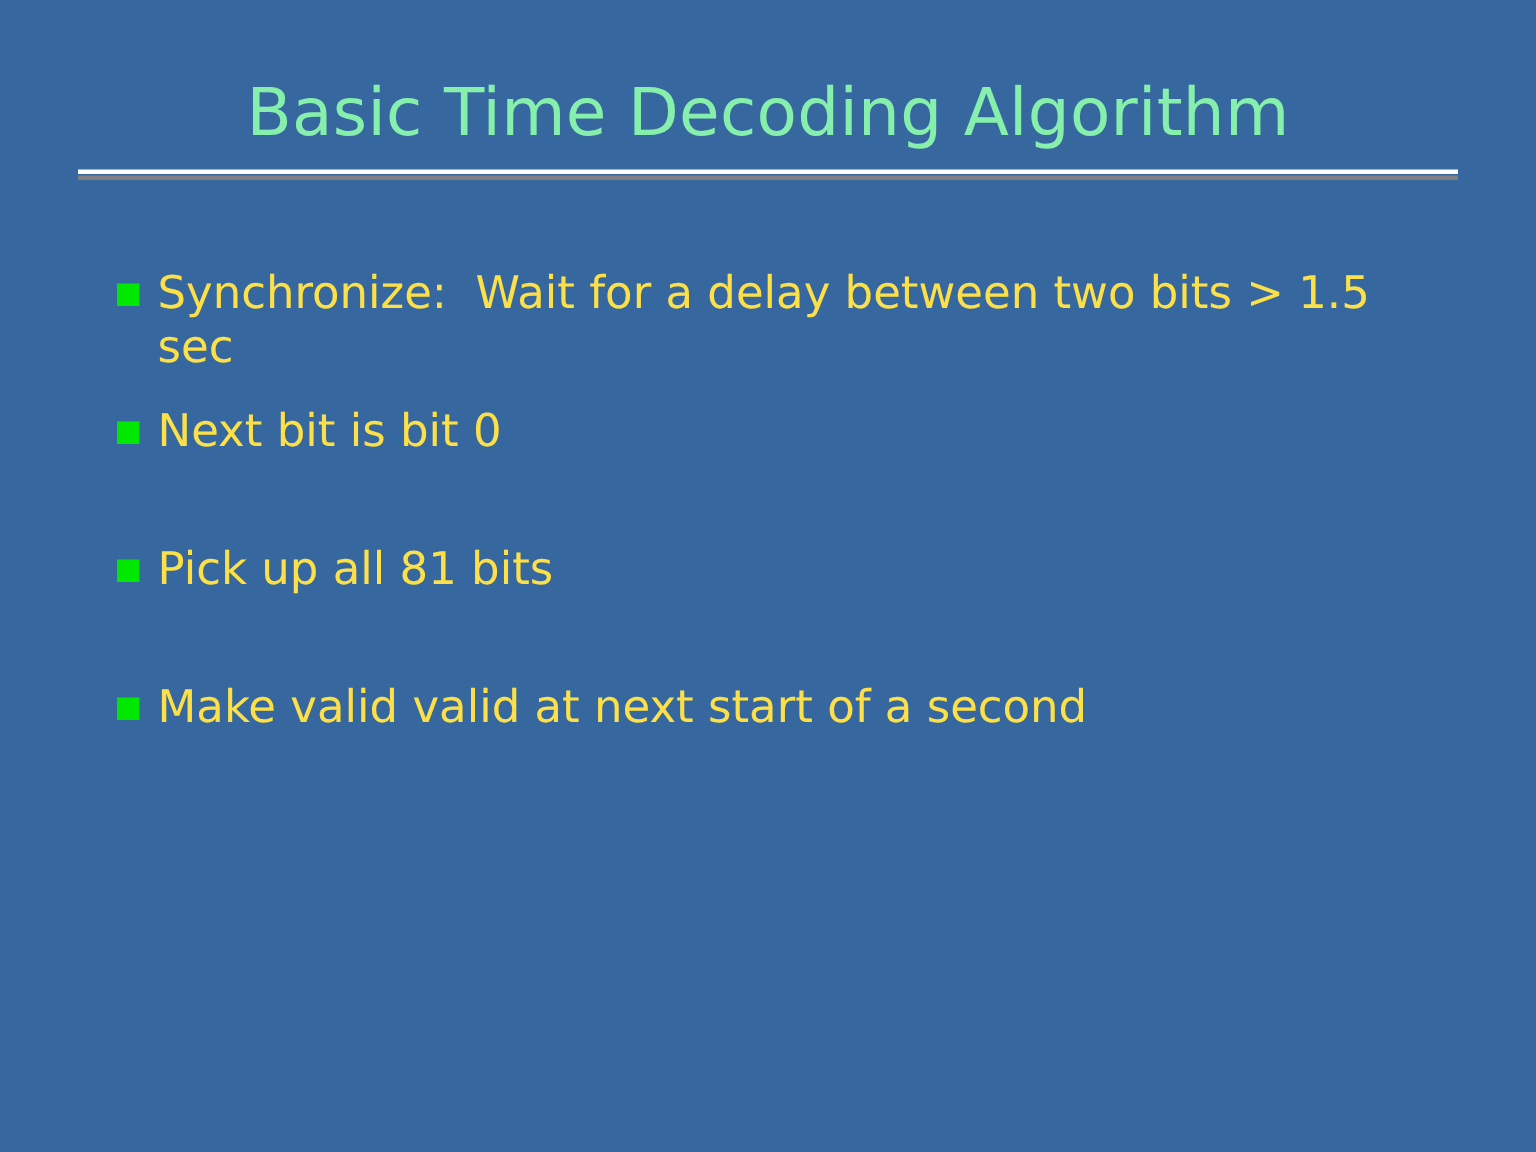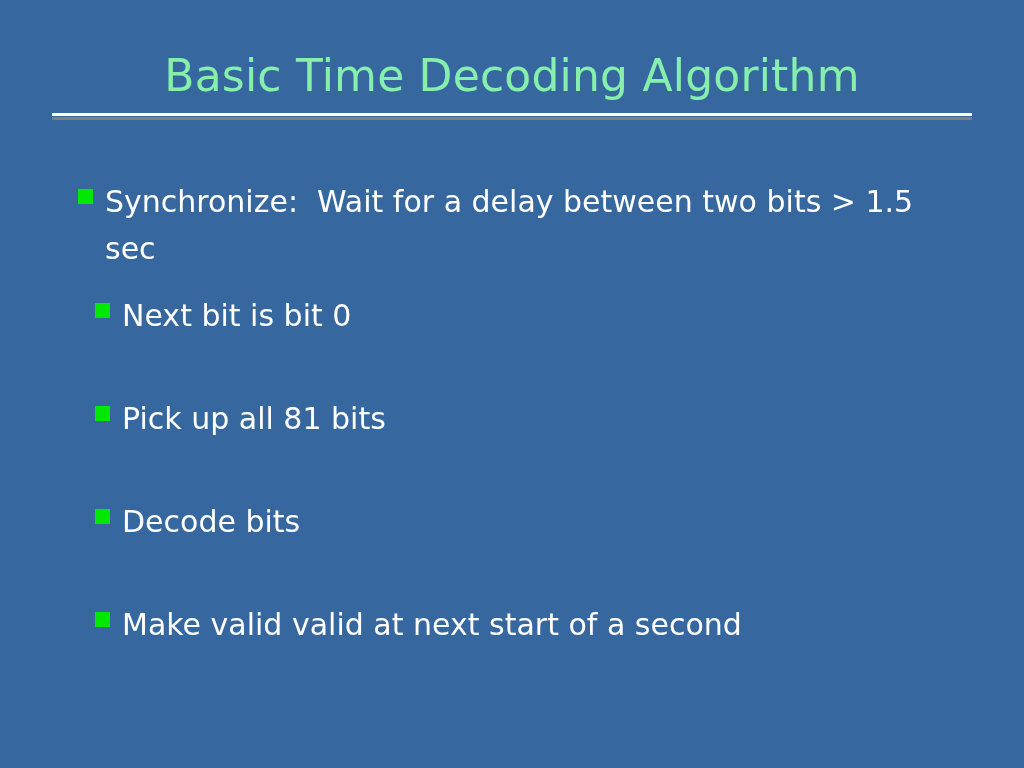--- a/index.html
+++ b/index.html
@@ -71,29 +71,28 @@
   
   .body-area {
     position: absolute;
     left: 78px;
     top: 178px;
     width: 880px;
   }
   .bullet-item {
     position: relative;
     padding-left: 27px;
-    color: #ffffff;
+    color: #fde047;
     font-family: "DejaVu Sans", sans-serif;
     font-size: 30px;
-    line-height: 47px;
+    line-height: 36px;
     font-weight: 400;
   }
   .bullet-item + .bullet-item {
     margin-top: 56px;
-    margin-left: 17px;
   }
   .bullet-item.wrap-two {
     margin-bottom: 0;
   }
   .bullet-item.wrap-two + .bullet-item {
     margin-top: 20px;
   }
   .bullet-marker {
     position: absolute;
     left: 0;
@@ -131,24 +130,20 @@
     <div class="bullet-item">
       <span class="bullet-marker" style="background: rgb(0, 232, 0);"></span>
       <span class="bullet-text">Next bit is bit 0</span>
     </div>
 
     <div class="bullet-item">
       <span class="bullet-marker" style="background: rgb(0, 232, 0);"></span>
       <span class="bullet-text">Pick up all 81 bits</span>
     </div>
 
-    <div class="bullet-item">
-      <span class="bullet-marker" style="background: rgb(0, 232, 0);"></span>
-      <span class="bullet-text">Decode bits</span>
-    </div>
 
     <div class="bullet-item">
       <span class="bullet-marker" style="background: rgb(0, 232, 0);"></span>
       <span class="bullet-text">Make valid valid at next start of a second</span>
     </div>
 
   </div>
 
 </div>
 

